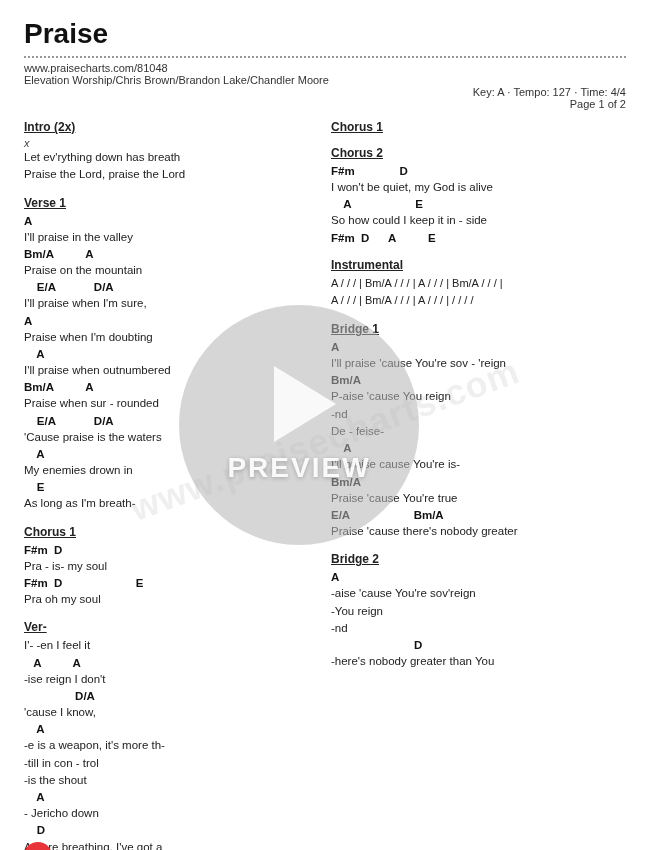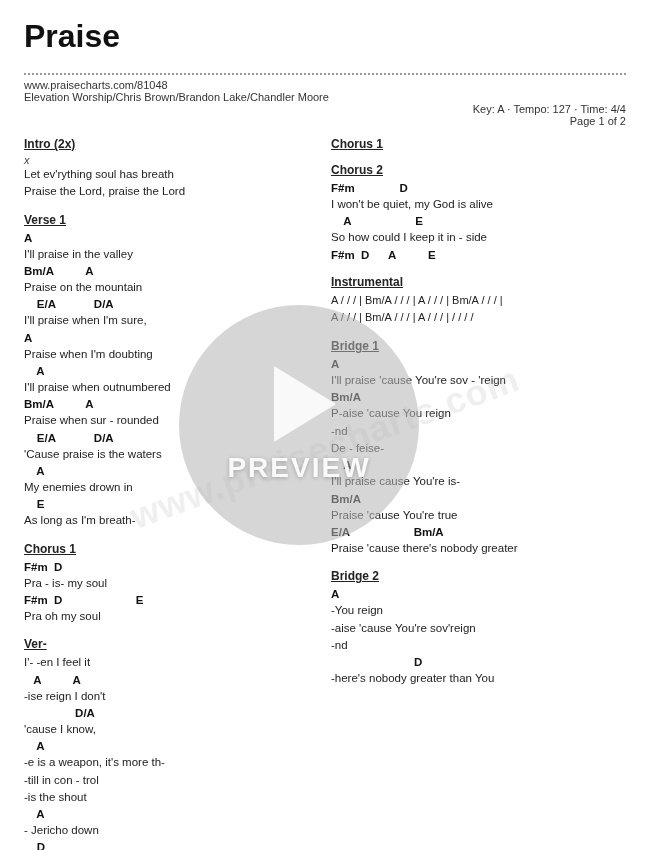--- a/index.html
+++ b/index.html
@@ -13,24 +13,24 @@
       overflow: hidden;
       position: relative;
     }
 
     .page {
       padding: 18px 24px 12px 24px;
       position: relative;
     }
 
     .title {
-      font-size: 32px;
+      font-size: 28px;
       font-weight: bold;
       color: #111;
-      margin-bottom: 18px;
+      margin-bottom: 6px;
     }
 
     .dotted-line {
       border: none;
       border-top: 2px dotted #999;
       margin: 4px 0 4px 0;
     }
 
     .meta-row {
       display: flex;
@@ -207,21 +207,21 @@
     </span>
   </div>
 
   <div class="columns">
 
     <div class="col-left">
 
       <div class="section">
         <div class="section-title">Intro (2x)</div>
         <div class="x-label">x</div>
-        <div class="lyric-line">Let ev'rything soul has breath</div>
+        <div class="lyric-line">Let ev'rything down has breath</div>
         <div class="lyric-line">Praise the Lord, praise the Lord</div>
       </div>
 
       <div class="section">
         <div class="section-title">Verse 1</div>
         <div class="chord-line">A</div>
         <div class="lyric-line">I'll praise in the valley</div>
         <div class="chord-line">Bm/A          A</div>
         <div class="lyric-line">Praise on the mountain</div>
         <div class="chord-line">    E/A            D/A</div>
@@ -300,22 +300,22 @@
         <div class="lyric-line">I'll praise cause You're is-</div>
         <div class="chord-line">Bm/A</div>
         <div class="lyric-line">Praise 'cause You're true</div>
         <div class="chord-line">E/A                    Bm/A</div>
         <div class="lyric-line">Praise 'cause there's nobody greater</div>
       </div>
 
       <div class="section">
         <div class="section-title">Bridge 2</div>
         <div class="chord-line">A</div>
+        <div class="lyric-line">-aise 'cause You're sov'reign</div>
         <div class="lyric-line">-You reign</div>
-        <div class="lyric-line">-aise 'cause You're sov'reign</div>
         <div class="lyric-line">-nd</div>
         <div class="chord-line">                          D</div>
         <div class="lyric-line">-here's nobody greater than You</div>
       </div>
 
     </div>
   </div>
 
   <div class="watermark">www.praisecharts.com</div>
 

